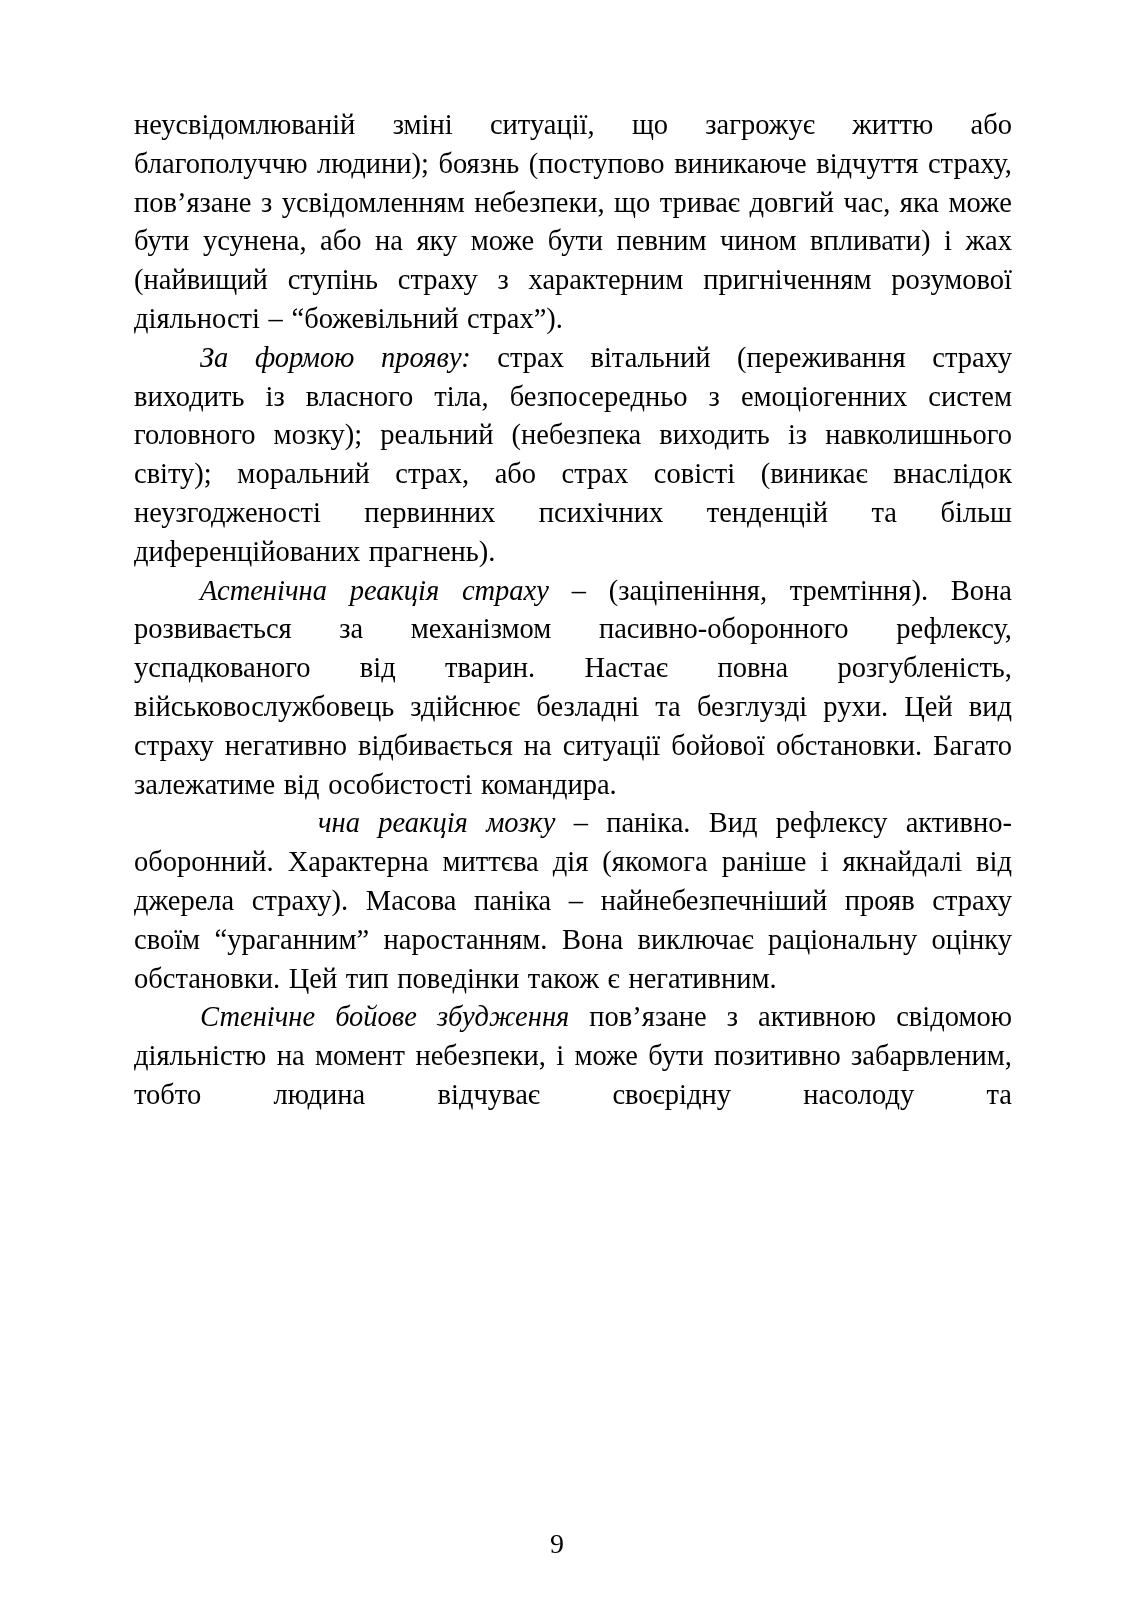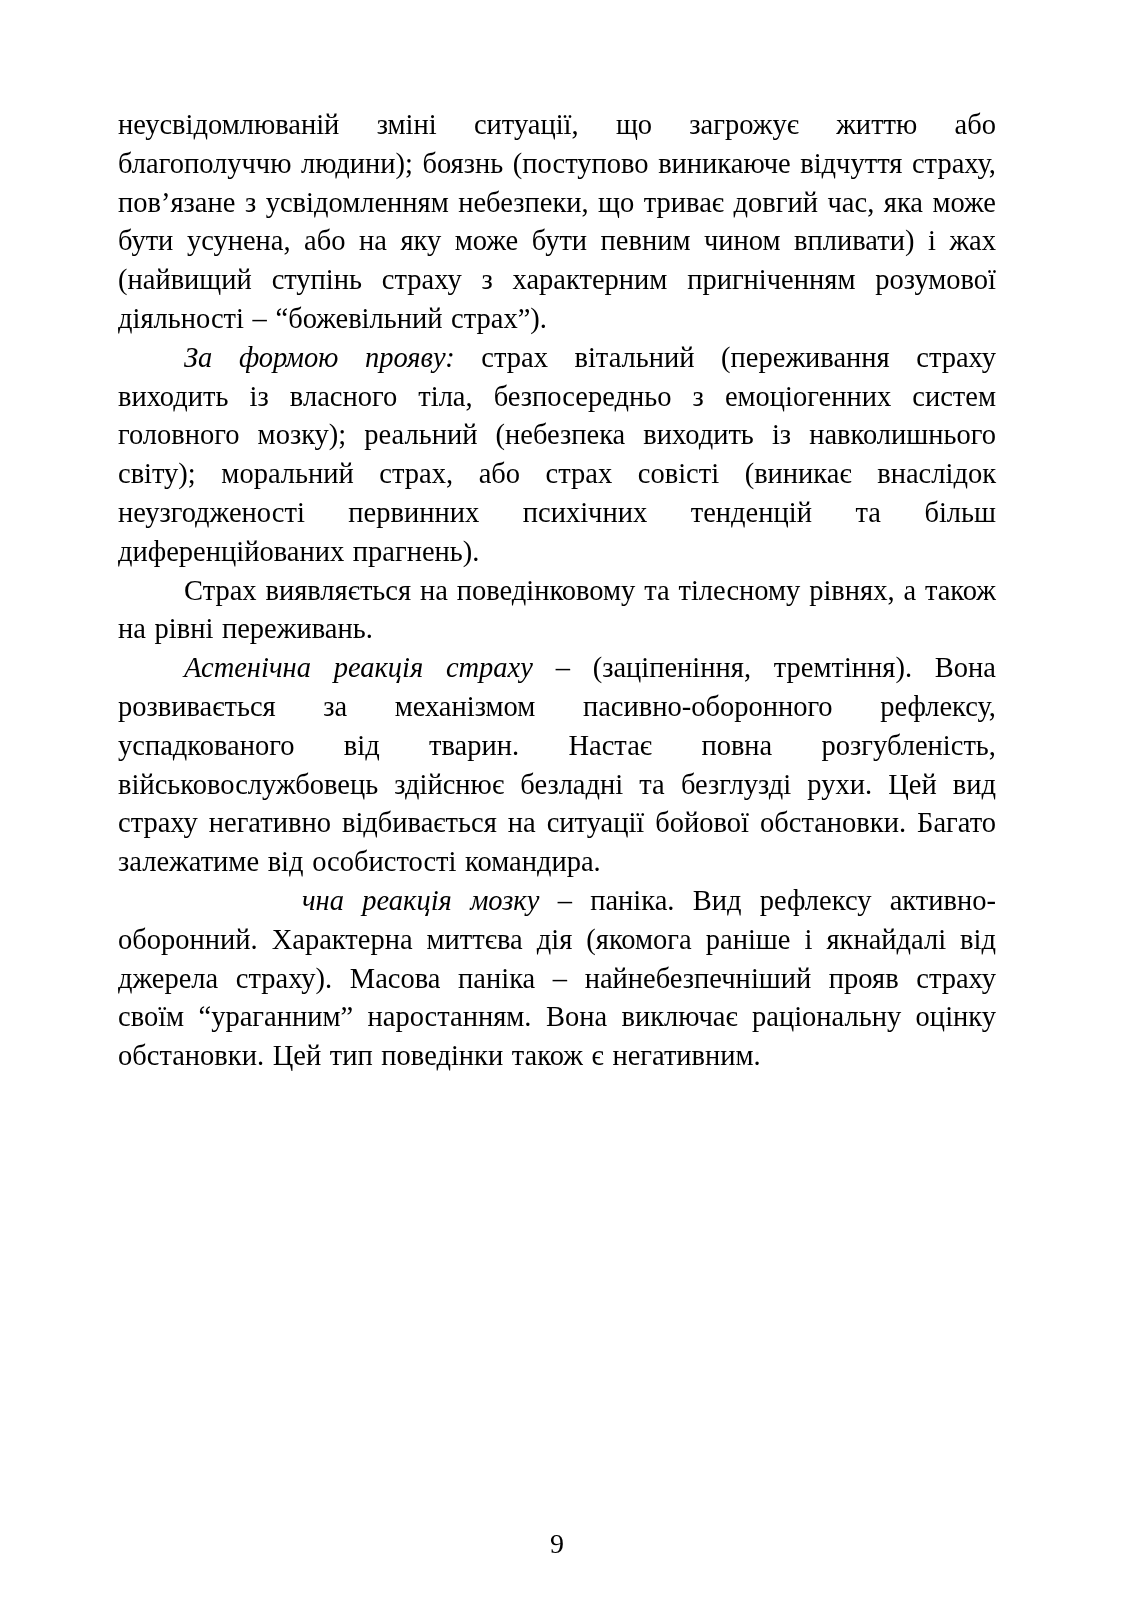--- a/index.html
+++ b/index.html
@@ -10,21 +10,21 @@
     width: 1142px;
     height: 1615px;
     background: #ffffff;
     color: #000000;
     font-family: "Liberation Serif", "DejaVu Serif", serif;
     position: relative;
     overflow: hidden;
   }
   .text-block {
     position: absolute;
-    left: 118px;
+    left: 134px;
     top: 106px;
     width: 878px;
     font-size: 28.5px;
     line-height: 38.8px;
     text-align: justify;
   }
   .text-block p {
     margin: 0;
     padding: 0;
     text-indent: 66px;
@@ -55,23 +55,23 @@
 <body>
 
 <div class="text-block">
 
   <p class="no-indent"><span>неусвідомлюваній зміні ситуації, що загрожує життю або благополуччю людини); боязнь (поступово виникаюче відчуття страху, пов’язане з усвідомленням небезпеки, що триває довгий час, яка може бути усунена, або на яку може бути певним чином впливати) і жах (найвищий ступінь страху з характерним пригніченням розумової діяльності – “божевільний страх”).</span></p>
 
   <p><span class="lead">За формою прояву:</span><span> страх вітальний (переживання страху виходить із власного тіла, безпосередньо з емоціогенних систем головного мозку); реальний (небезпека виходить із навколишнього світу); моральний страх, або страх совісті (виникає внаслідок неузгодженості первинних психічних тенденцій та більш диференційованих прагнень).</span></p>
 
 
 
-  <p><span>Страх виявляється на поведінковому та тілесному рівнях, а також на рівні переживань.</span></p>
 
 
   <p><span class="lead">Астенічна реакція страху</span><span> – (заціпеніння, тремтіння). Вона розвивається за механізмом пасивно-оборонного рефлексу, успадкованого від тварин. Настає повна розгубленість, військовослужбовець здійснює безладні та безглузді рухи. Цей вид страху негативно відбивається на ситуації бойової обстановки. Багато залежатиме від особистості командира.</span></p>
 
   <p class="big-indent"><span class="lead">чна реакція мозку</span><span> – паніка. Вид рефлексу активно-оборонний. Характерна миттєва дія (якомога раніше і якнайдалі від джерела страху). Масова паніка – найнебезпечніший прояв страху своїм “ураганним” наростанням. Вона виключає раціональну оцінку обстановки. Цей тип поведінки також є негативним.</span></p>
 
+  <p class="cont"><span class="lead">Стенічне бойове збудження</span><span> пов’язане з активною свідомою діяльністю на момент небезпеки, і може бути позитивно забарвленим, тобто людина відчуває своєрідну насолоду та</span></p>
 
 </div>
 
 <div class="page-number">9</div>
 
 </body></html>

